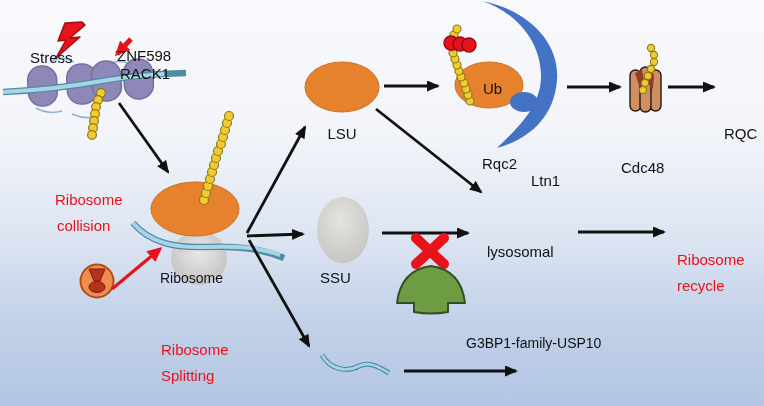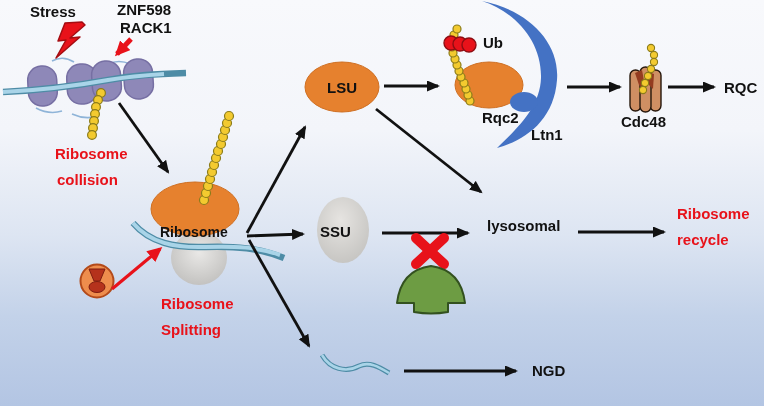--- a/index.html
+++ b/index.html
@@ -2,21 +2,21 @@
 <html><head>
 <meta charset="utf-8">
 <style>
   html,body{margin:0;padding:0;background:#fff;}
   #figure{
     position:relative;width:764px;height:406px;overflow:hidden;
     font-family:"Liberation Sans",sans-serif;
     background:linear-gradient(180deg,#f8f9fc 0%,#f3f5fa 32%,#dde5f2 58%,#c3d2e9 78%,#b3c5e3 100%);
   }
   #diagram-svg{position:absolute;left:0;top:0;}
-  .lbl{position:absolute;font-weight:bold;font-size:15px;color:#111;white-space:nowrap;line-height:1;}
+  .lbl{position:absolute;font-weight:normal;font-size:15px;color:#111;white-space:nowrap;line-height:1;margin-top:46px;}
   .lbl.red{color:#e8121a;}
   .lbl.ctr{text-align:center;}
   .sm{font-size:14px;}
 </style>
 </head>
 <body>
 
 <div id="figure">
 
   <svg id="diagram-svg" width="764" height="406" viewBox="0 0 764 406">
@@ -189,20 +189,21 @@
 
   <div class="lbl ctr" style="left:307px;top:80px;width:70px;">LSU</div>
   <div class="lbl ctr" style="left:318px;top:224px;width:35px;">SSU</div>
 
   <div class="lbl" style="left:483px;top:35px;">Ub</div>
   <div class="lbl" style="left:482px;top:110px;">Rqc2</div>
   <div class="lbl" style="left:531px;top:127px;">Ltn1</div>
   <div class="lbl" style="left:621px;top:114px;">Cdc48</div>
   <div class="lbl" style="left:724px;top:80px;">RQC</div>
 
-  <div class="lbl" style="left:487px;top:218px;">lysosomal</div>
+  <div class="lbl" style="left:487px;top:198px;">lysosomal</div>
 
   <div class="lbl red" style="left:677px;top:206px;">Ribosome</div>
   <div class="lbl red" style="left:677px;top:232px;text-align:center;">recycle</div>
 
+  <div class="lbl sm" style="left:466px;top:290px;">G3BP1-family-USP10</div>
   <div class="lbl" style="left:532px;top:363px;">NGD</div>
 
 </div>
 
 </body></html>

